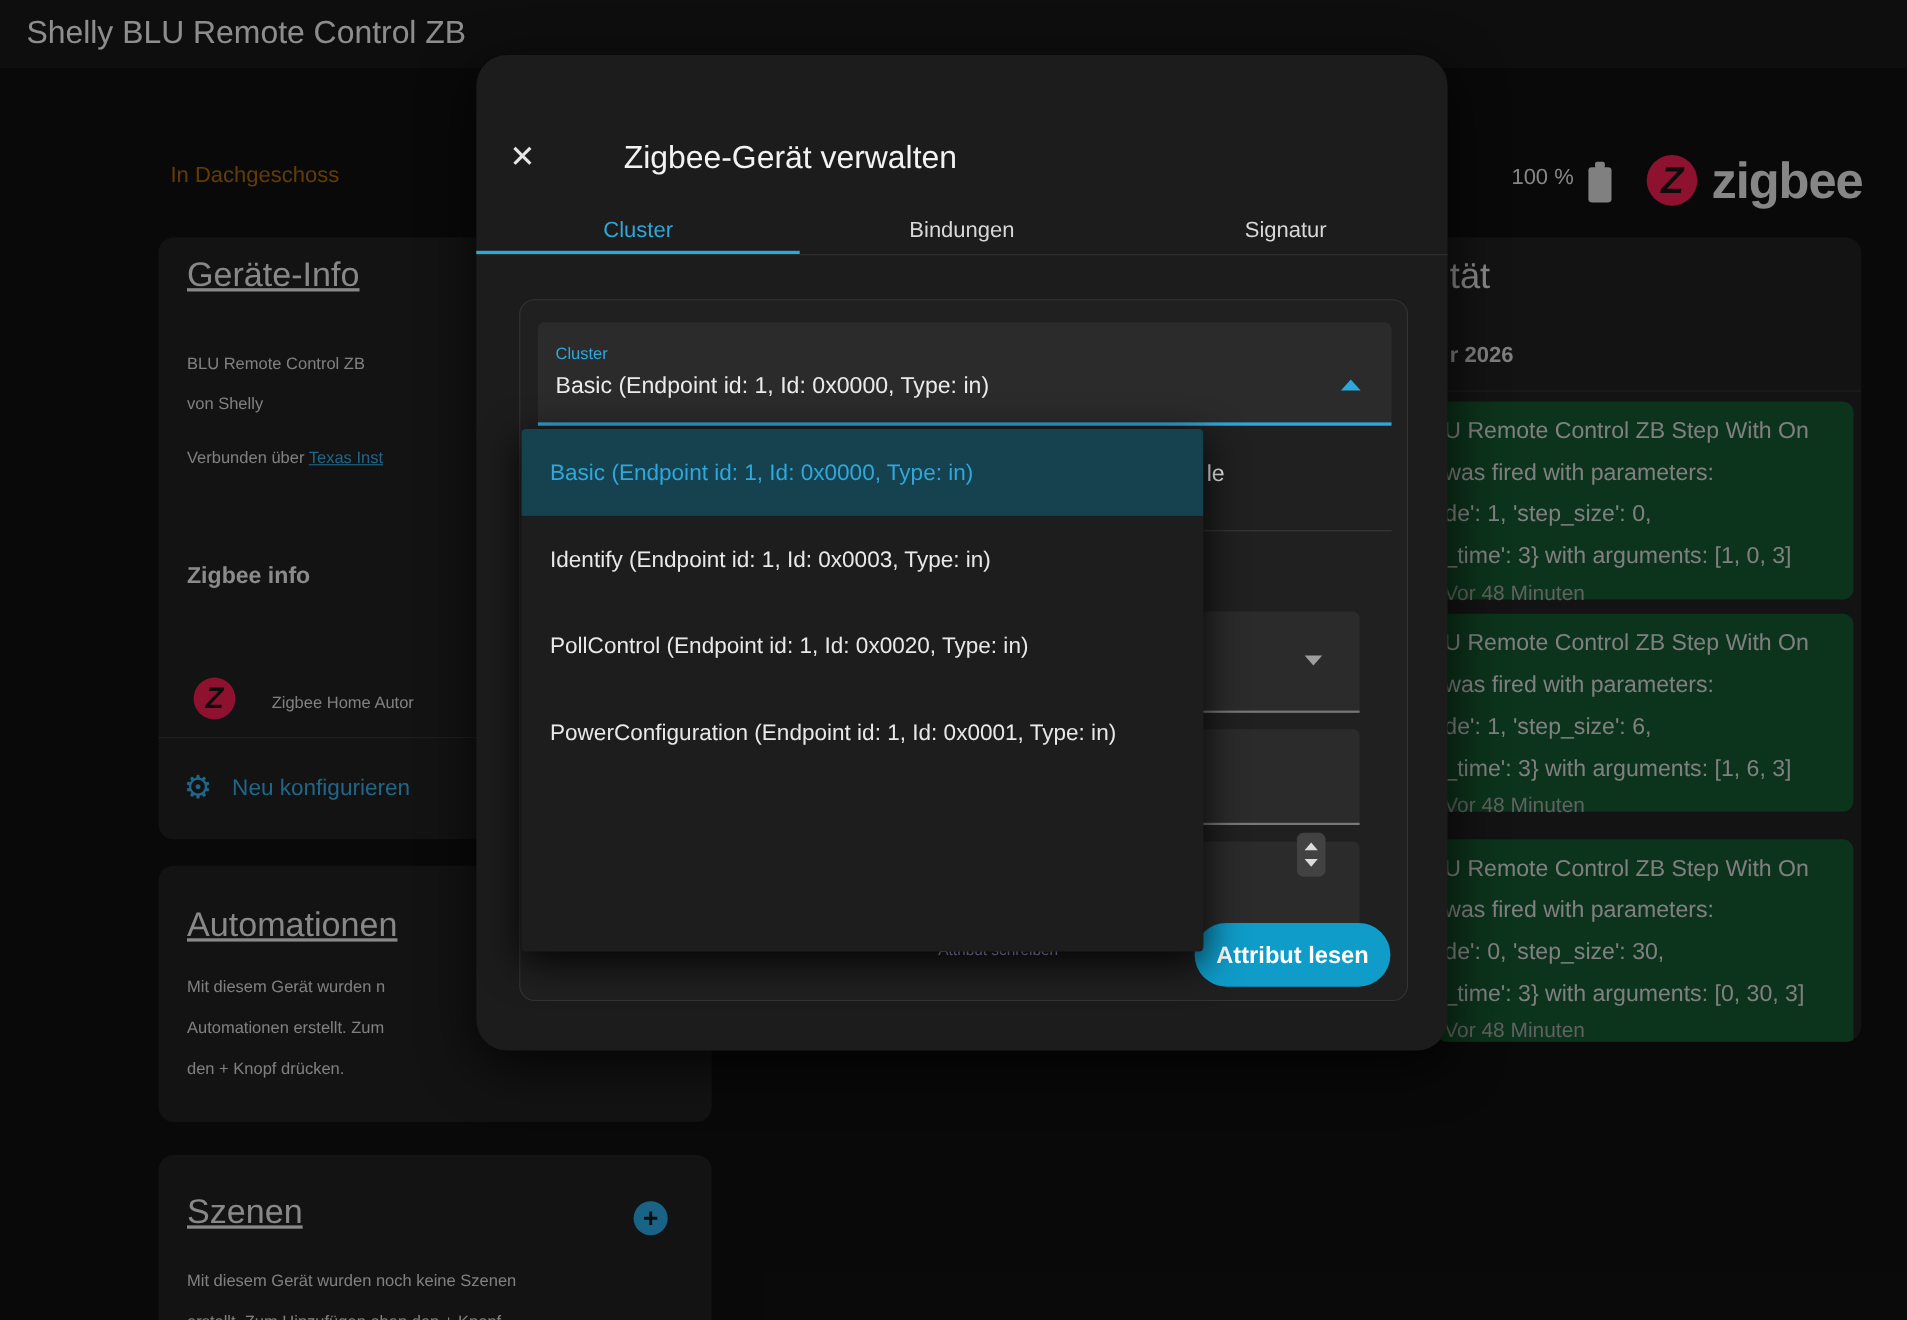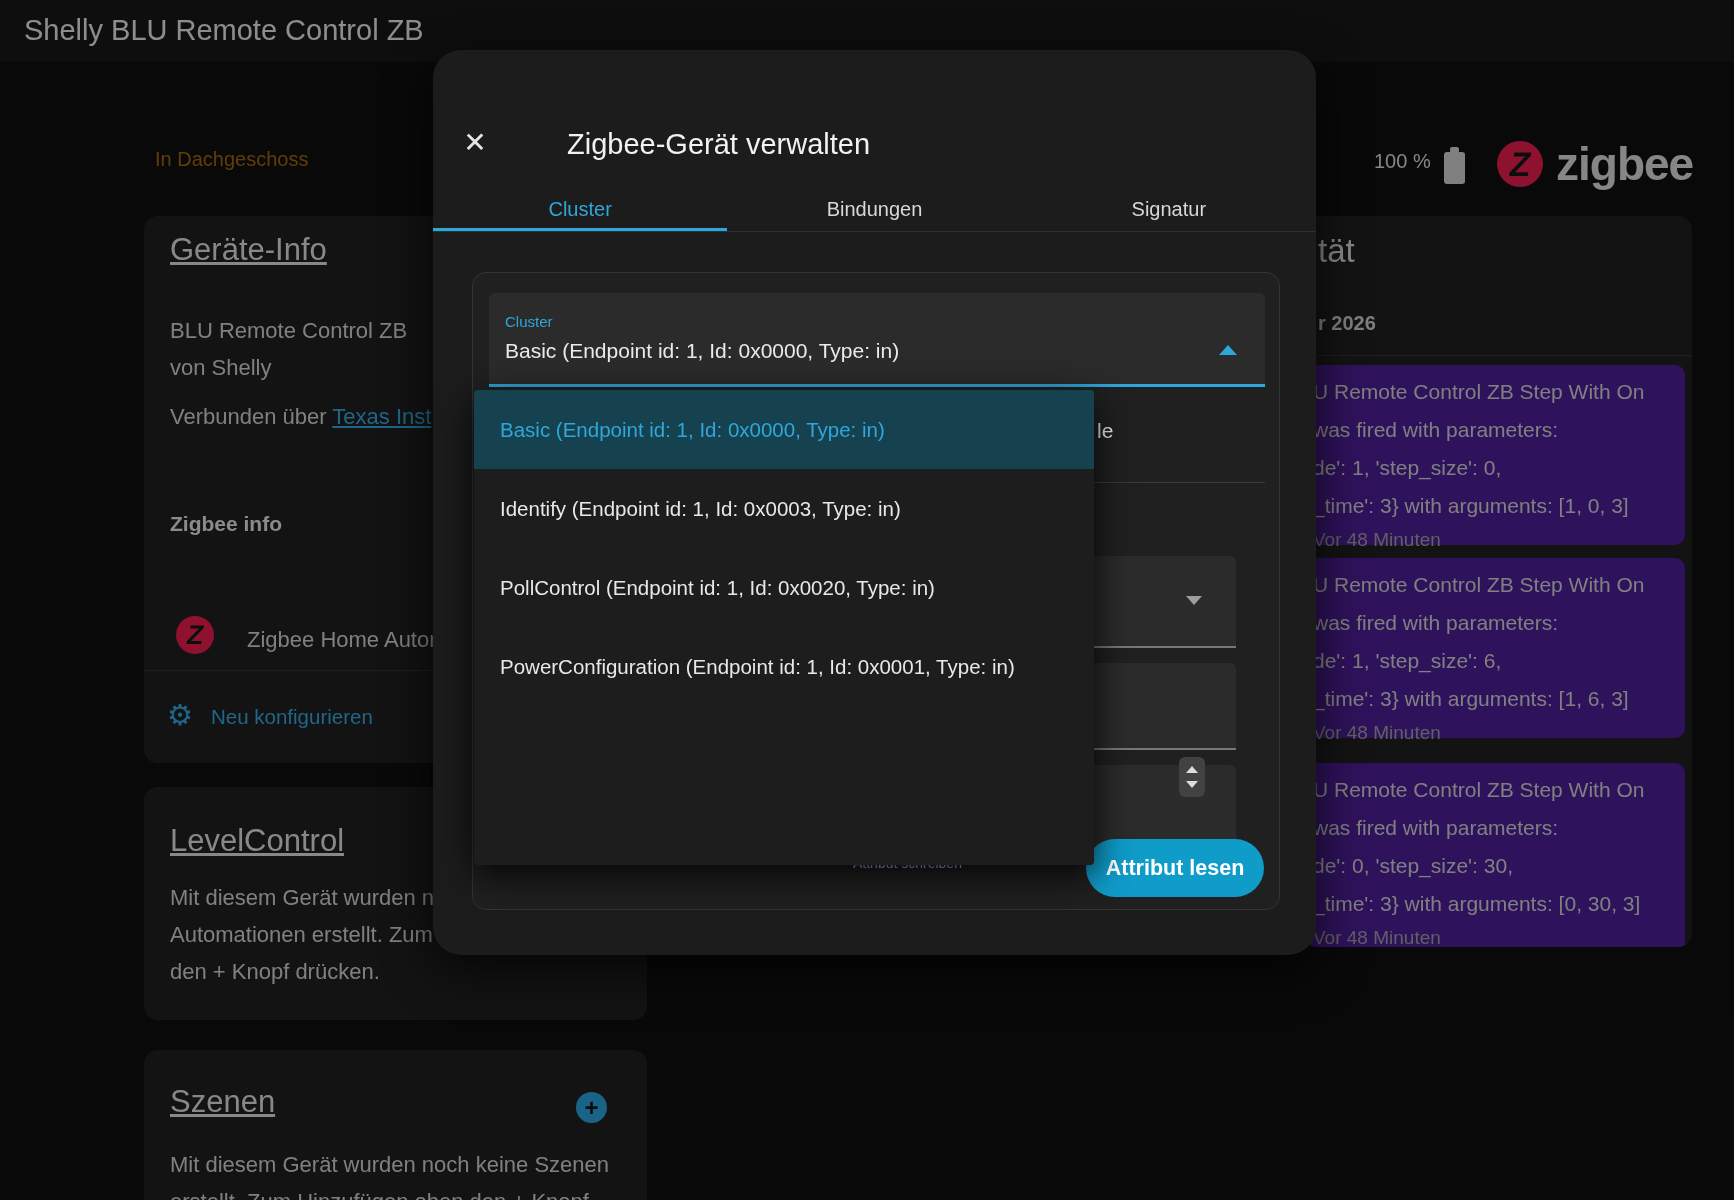--- a/index.html
+++ b/index.html
@@ -17,42 +17,42 @@
   .battery-cap{left:1450px;top:147px;width:9px;height:6px;background:#cfcfcf;border-radius:2px;}
   .zb-circle{width:46px;height:46px;border-radius:50%;background:#e51e4e;
              display:flex;align-items:center;justify-content:center;}
   .zb-circle .z{font-weight:bold;color:#161616;transform:skewX(-10deg);}
   .brand-circle{left:1497px;top:141px;}
   .brand-circle .z{font-size:34px;}
   .brand-word{left:1556px;top:137px;font-size:46px;font-weight:bold;color:#d9d9d9;letter-spacing:-1px;}
 
   .card{background:#1f1f1f;border-radius:14px;}
   .card-title{font-size:31px;color:#dcdcdc;text-decoration:underline;}
-  .body-text{font-size:22px;color:#cfcfcf;line-height:37px;}
+  .body-text{font-size:15px;color:#cfcfcf;line-height:37px;}
   .link{color:#35a5dc;text-decoration:underline;}
 
   .dev-card{left:144px;top:216px;width:503px;height:547px;}
   .auto-card{left:144px;top:787px;width:503px;height:233px;}
   .scene-card{left:144px;top:1050px;width:503px;height:190px;}
   .pad{left:26px;}
   .divider{height:1px;background:#333;}
 
   .zig-info{font-size:21px;font-weight:bold;color:#e0e0e0;}
   .small-logo{left:176px;top:616px;width:38px;height:38px;}
   .small-logo .z{font-size:27px;}
   .reconf{color:#35a5dc;font-size:20.5px;font-weight:500;}
   .gear{font-size:29px;color:#35a5dc;}
   .add-btn{left:576px;top:1092px;width:31px;height:31px;border-radius:50%;background:#29a2d8;
            display:flex;align-items:center;justify-content:center;font-size:24px;font-weight:bold;color:#141414;}
 
   .act-card{left:1303px;top:216px;width:389px;height:731px;overflow:hidden;}
   .act-head{left:15px;top:16px;font-size:33px;color:#dcdcdc;}
   .act-date{left:15px;top:96px;font-size:20px;font-weight:bold;color:#cdcdcd;}
   .act-div{left:0;top:139px;width:389px;}
-  .entry{position:absolute;left:1px;width:381px;background:#4c1d95;border-radius:10px;
+  .entry{position:absolute;left:1px;width:381px;background:#14532d;border-radius:10px;
          padding:8px 8px 6px 9px;box-sizing:border-box;}
   .entry .ln{font-size:21px;color:#cfcfcf;line-height:38px;white-space:nowrap;}
   .entry .ts{font-size:19px;color:#9d9d9d;margin-top:4px;}
 
   
   .scrim{left:0;top:0;width:1734px;height:1200px;background:rgba(0,0,0,0.38);}
 
   
   .dialog{left:433px;top:50px;width:883px;height:905px;background:#1c1c1c;border-radius:28px;
           box-shadow:0 14px 48px rgba(0,0,0,0.75);}
@@ -125,21 +125,21 @@
     <div class="abs zb-circle small-logo" style="left:32px;top:400px;">
       <span class="z">Z</span>
     </div>
     <div class="abs body-text" style="left:103px;top:405px;white-space:nowrap;">Zigbee Home Autor</div>
     <div class="abs divider" style="left:0;top:454px;width:503px;"></div>
     <div class="abs gear" style="left:23px;top:482px;">⚙</div>
     <div class="abs reconf" style="left:67px;top:489px;">Neu konfigurieren</div>
   </div>
 
   <div class="abs card auto-card">
-    <div class="abs card-title pad" style="top:36px;">LevelControl</div>
+    <div class="abs card-title pad" style="top:36px;">Automationen</div>
     <div class="abs body-text pad" style="top:92px;white-space:nowrap;">Mit diesem Gerät wurden n</div>
     <div class="abs body-text pad" style="top:129px;white-space:nowrap;">Automationen erstellt. Zum</div>
     <div class="abs body-text pad" style="top:166px;white-space:nowrap;">den + Knopf drücken.</div>
   </div>
 
   <div class="abs card scene-card">
     <div class="abs card-title pad" style="top:34px;">Szenen</div>
     <div class="abs body-text pad" style="top:96px;white-space:nowrap;">Mit diesem Gerät wurden noch keine Szenen</div>
     <div class="abs body-text pad" style="top:133px;white-space:nowrap;">erstellt. Zum Hinzufügen oben den + Knopf</div>
   </div>

